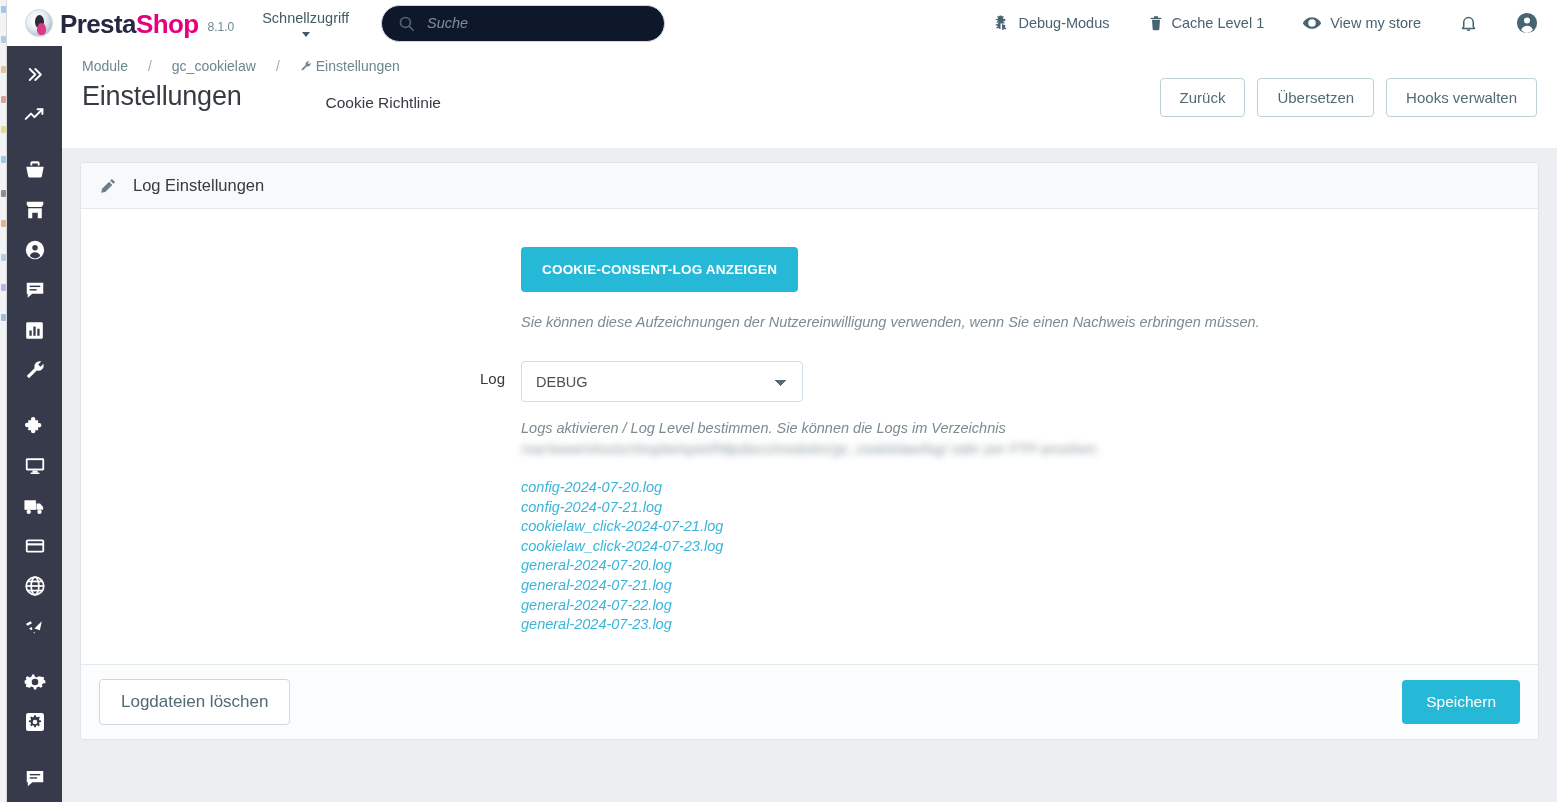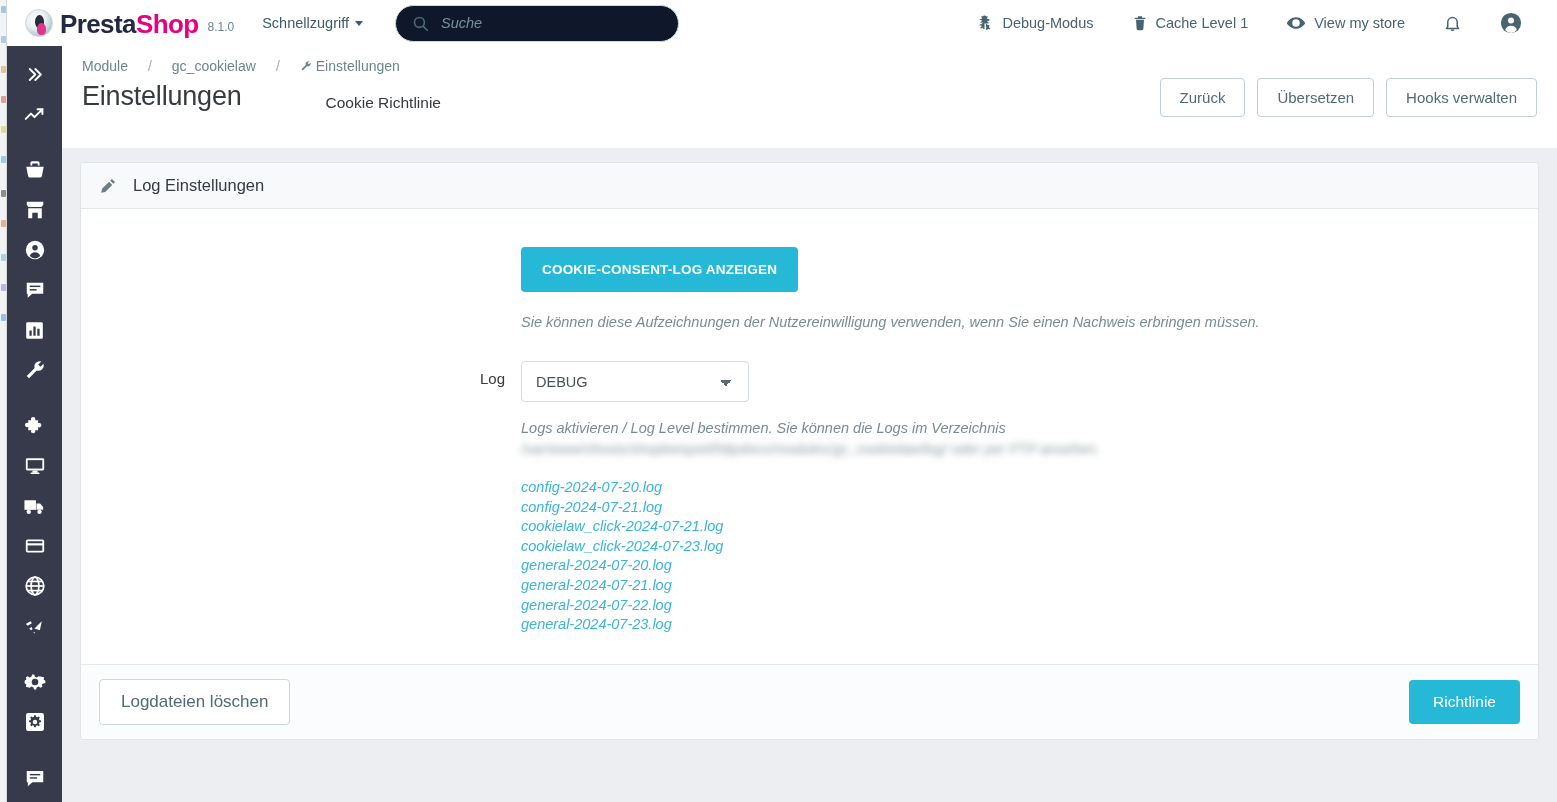--- a/index.html
+++ b/index.html
@@ -39,35 +39,35 @@
     content: ""; position: absolute; left: 11px; top: 13px; width: 9px; height: 12px;
     background: #e0368a; border-radius: 50% 50% 40% 40%;
   }
   .logo-text { font-size: 26px; font-weight: 700; letter-spacing: -.6px; line-height: 1; }
   .logo-text .p1 { color: #242840; }
   .logo-text .p2 { color: #e4007f; }
   .logo-ver { font-size: 12px; color: #6c868e; margin-left: 9px; margin-bottom: 3px; }
 
   .quick {
     margin-left: 28px; font-size: 14.5px; color: #415a63; cursor: pointer;
-    display: flex; align-items: center; gap: 6px;
+    display: flex; align-items: center; gap: 6px; flex-direction: column;
   }
   .caret-d { width: 0; height: 0; border-left: 4.5px solid transparent; border-right: 4.5px solid transparent; border-top: 5px solid #415a63; }
 
   .searchbox {
     margin-left: 32px; width: 284px; height: 37px; border: 1px solid #cfdade;
     border-radius: 20px; display: flex; align-items: center; padding: 0 16px; background: #0f172a;
   }
   .searchbox input {
     border: none; outline: none; flex: 1; font-size: 14.5px; font-style: italic;
     color: #6d858e; font-family: "Liberation Sans", sans-serif; margin-left: 12px; background: transparent;
   }
   .searchbox input::placeholder { color: #7b9199; font-style: italic; }
 
-  .hdr-right { margin-left: auto; display: flex; align-items: center; gap: 12px; padding-right: 22px; }
+  .hdr-right { margin-left: auto; display: flex; align-items: center; gap: 12px; padding-right: 6px; }
   .hdr-item {
     display: flex; align-items: center; gap: 8px; color: #486470;
     font-size: 14.5px; padding: 0 13px; cursor: pointer; height: 46px;
   }
   .hdr-icon { display: flex; align-items: center; justify-content: center; }
 
   
   .sidebar {
     position: absolute; left: 7px; top: 46px; width: 55px; height: 756px;
     background: #363a4a; z-index: 25; padding-top: 8px;
@@ -125,21 +125,21 @@
 
   .hint {
     font-size: 14.5px; font-style: italic; color: #7c8b91; margin-top: 20px; line-height: 1.45;
     max-width: 770px;
   }
   .hint-blur {
     filter: blur(3.6px); color: #8e9ba1; user-select: none;
   }
 
   select.log-select {
-    width: 228px; height: 41px; border: 1px solid #cfdee4; border-radius: 4px;
+    width: 282px; height: 41px; border: 1px solid #cfdee4; border-radius: 4px;
     font-size: 14.5px; color: #4a5257; padding: 0 14px; background: #fff;
     font-family: "Liberation Sans", sans-serif; cursor: pointer;
     -webkit-appearance: none; appearance: none;
     background-image:
       linear-gradient(45deg, transparent 50%, #5a6a72 50%),
       linear-gradient(135deg, #5a6a72 50%, transparent 50%);
     background-position: calc(100% - 22px) 18px, calc(100% - 16px) 18px;
     background-size: 6px 6px, 6px 6px;
     background-repeat: no-repeat;
   }
@@ -447,20 +447,20 @@
                 <a>general-2024-07-22.log</a>
                 <a>general-2024-07-23.log</a>
               </div>
             </div>
           </div>
 
         </div>
 
         <div class="card-foot">
           <button class="btn-del">Logdateien löschen</button>
-          <button class="btn-save">Richtlinie</button>
+          <button class="btn-save">Speichern</button>
         </div>
 
       </div>
     </div>
 
   </div>
 </div>
 
 </body></html>

